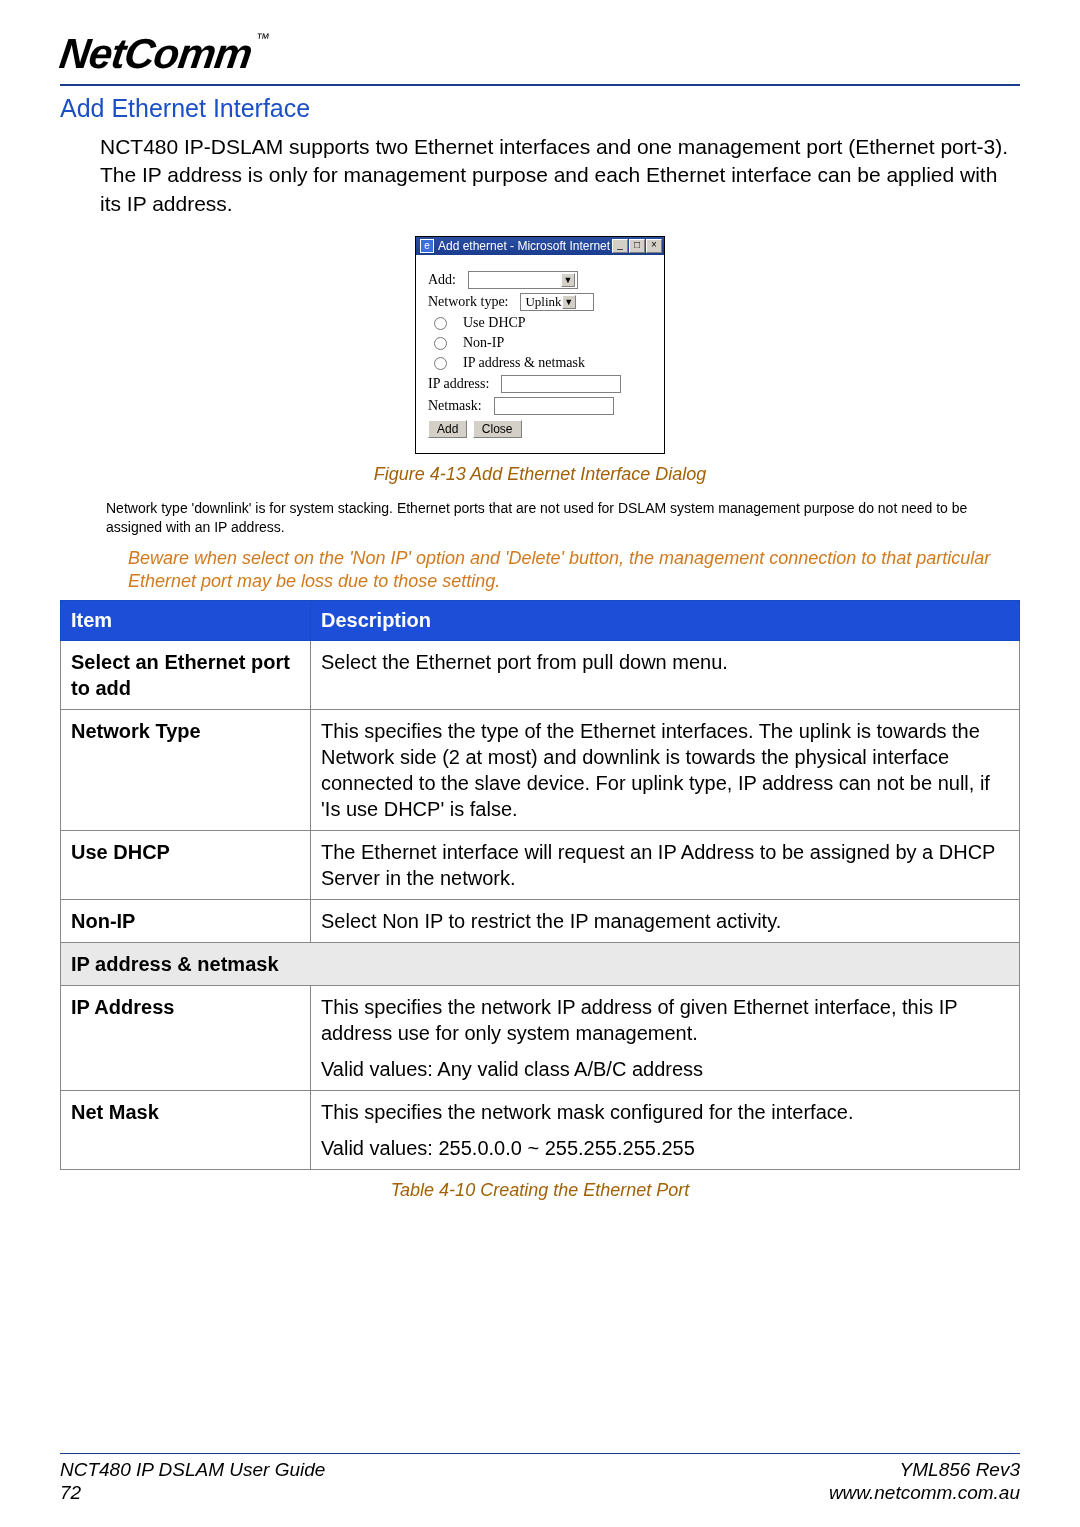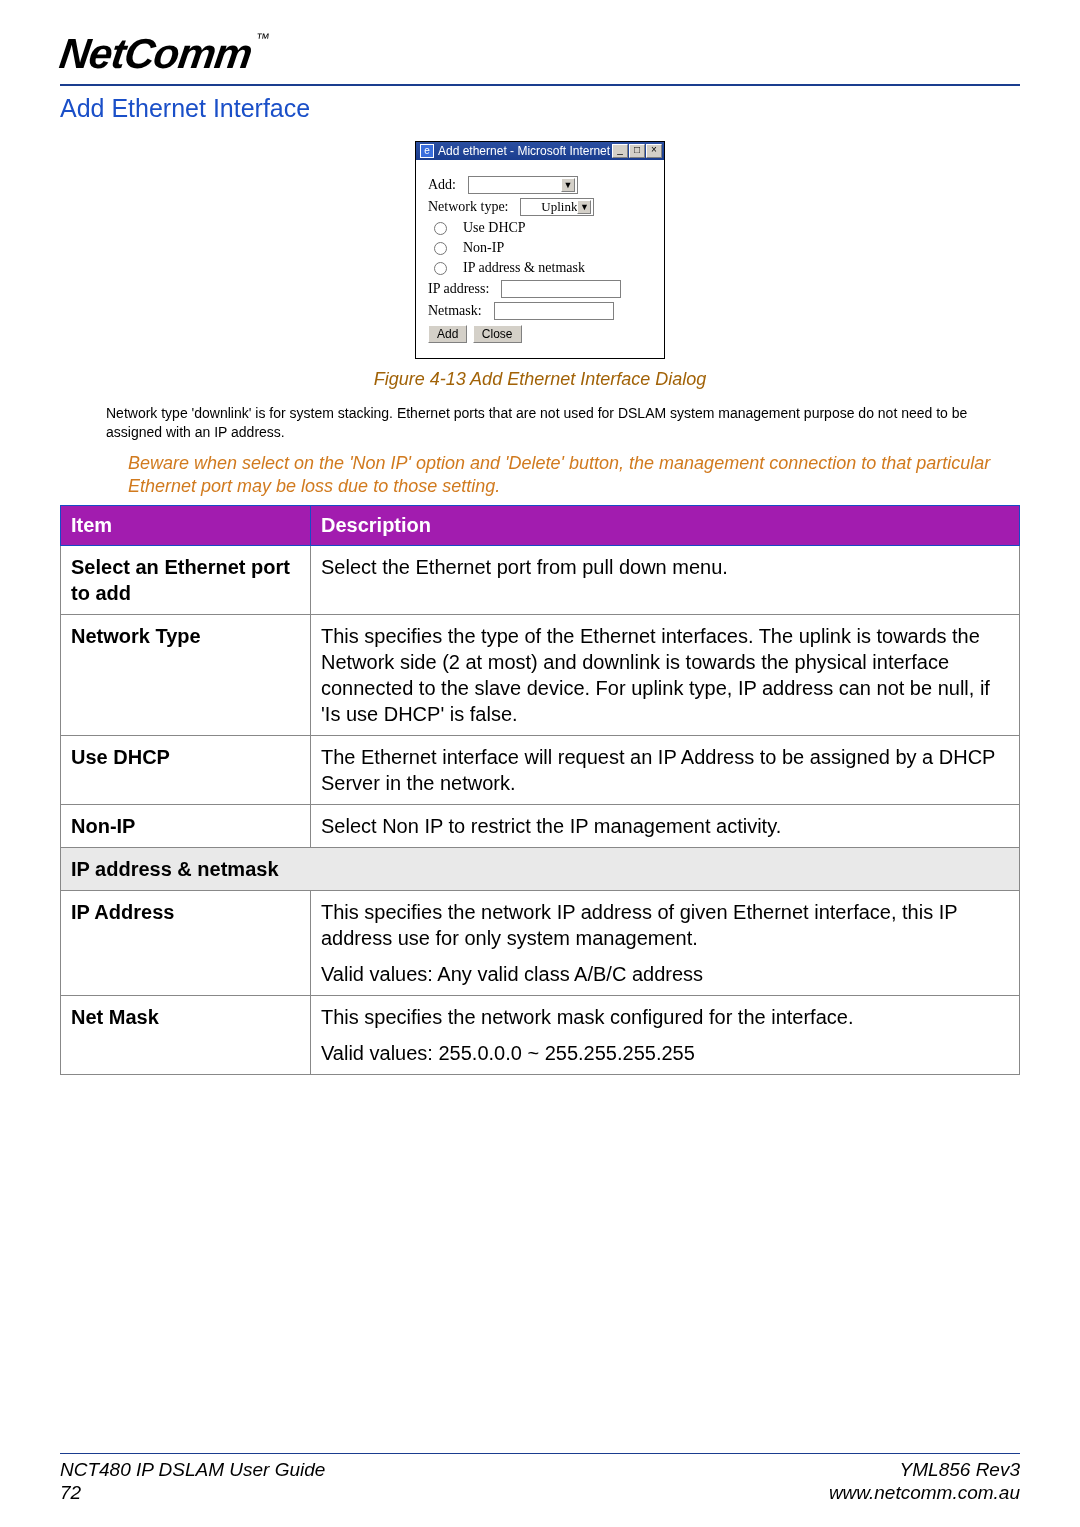--- a/index.html
+++ b/index.html
@@ -114,21 +114,21 @@
   .dlg-select {
     border: 1px solid #808080;
     background: #fff;
     height: 18px;
     display: inline-flex;
     align-items: center;
     padding: 0 2px 0 4px;
     font-size: 13px;
   }
   .dlg-select-wide { width: 110px; justify-content: space-between; }
-  .dlg-select-med { width: 74px; justify-content: flex-end; }
+  .dlg-select-med { width: 74px; justify-content: flex-start; }
   .dlg-select-arrow {
     width: 14px; height: 14px;
     background: #d4d0c8;
     border: 1px solid #808080;
     border-top-color:#fff; border-left-color:#fff;
     font-size: 9px; text-align: center; line-height: 12px;
   }
   .dlg-radio { margin-left: 6px; }
   .dlg-radio input { margin-right: 4px; }
   .dlg-input {
@@ -148,21 +148,21 @@
     margin-right: 2px;
   }
   
   table.desc {
     width: 100%;
     border-collapse: collapse;
     font-size: 20px;
     margin-top: 6px;
   }
   table.desc th {
-    background: #a21caf;
+    background: #1d4ed8;
     color: #fff;
     text-align: left;
     font-weight: bold;
     padding: 8px 10px;
     border: 1px solid #174bc6;
   }
   table.desc td {
     border: 1px solid #888;
     padding: 8px 10px;
     vertical-align: top;
@@ -200,20 +200,21 @@
 <div class="page">
 
   <div class="logo-row">
     <span class="logo">
       <span>NetComm</span><span class="logo-tm">™</span>
     </span>
   </div>
 
   <div class="section-title">Add Ethernet Interface</div>
 
+  <p class="body-text">NCT480 IP-DSLAM supports two Ethernet interfaces and one management port (Ethernet port-3). The IP address is only for management purpose and each Ethernet interface can be applied with its IP address.</p>
 
   <div class="figure-wrap">
     <div class="dialog">
       <div class="dlg-title">
         <span class="dlg-title-icon">e</span>
         <span class="dlg-title-text">Add ethernet - Microsoft Internet</span>
         <span class="dlg-title-btns">
           <span class="dlg-tbtn">_</span>
           <span class="dlg-tbtn">□</span>
           <span class="dlg-tbtn">×</span>
@@ -303,20 +304,21 @@
     <tr>
       <td class="label">Net Mask</td>
       <td>
         <span>This specifies the network mask configured for the interface.</span>
         <span class="vv">Valid values: 255.0.0.0 ~ 255.255.255.255</span>
       </td>
     </tr>
   </tbody>
     </table>
 
+  <div class="caption">Table 4-10 Creating the Ethernet Port</div>
 
 </div>
 
 <div class="footer">
   <div class="left">
     <div>NCT480 IP DSLAM User Guide</div>
     <div>72</div>
   </div>
   <div class="right">
     <div>YML856 Rev3</div>

